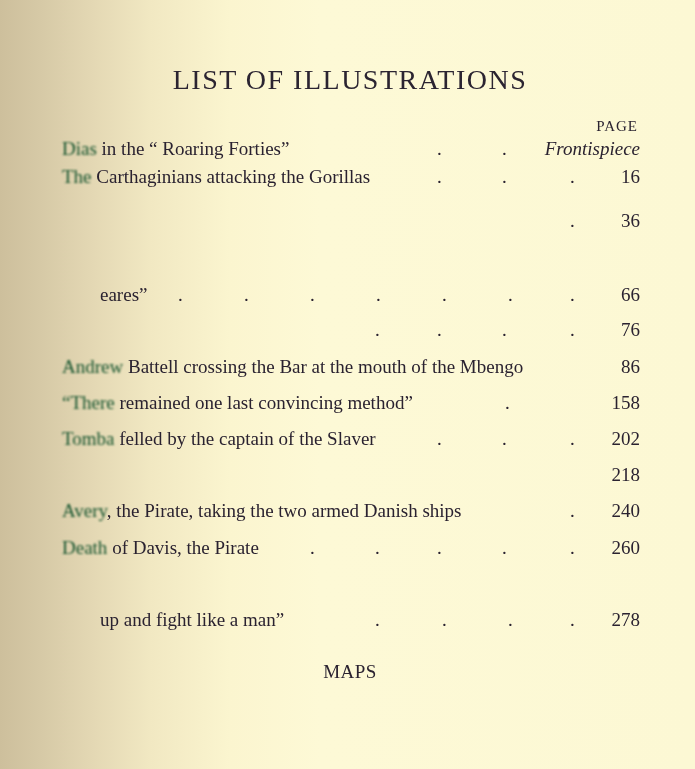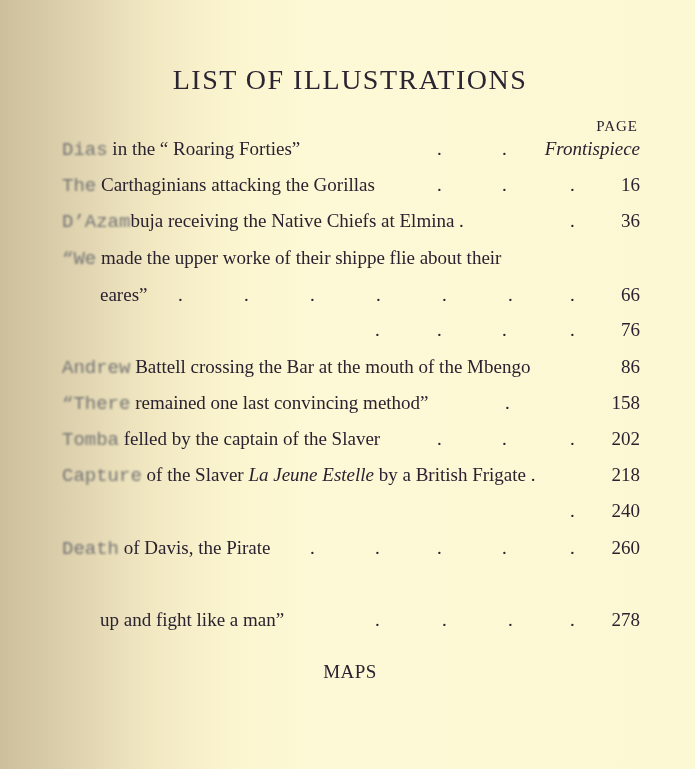--- a/index.html
+++ b/index.html
@@ -60,23 +60,22 @@
     .entry.cont {
       left: 100px;
       width: 540px;
     }
     .entry .label {
       position: absolute;
       left: 0;
       top: 0;
     }
     .entry .label .faded {
-      color: #737373;
+      color: #14532d;
       filter: blur(0.8px);
-      font-family: Liberation Mono, monospace;
     }
     .entry .num {
       position: absolute;
       right: 0;
       top: 0;
       text-align: right;
     }
     .entry .num.ital {
       font-style: italic;
     }
@@ -104,37 +103,33 @@
   <div class="title">LIST OF ILLUSTRATIONS</div>
   <div class="page-col-label">PAGE</div>
 
   <div class="entry" style="top:136px">
     <span class="label"><span class="faded">Dias</span><span> in the “ Roaring Forties”</span></span>
     <span class="dot" style="left:375px">.</span>
     <span class="dot" style="left:440px">.</span>
     <span class="num ital">Frontispiece</span>
   </div>
 
-  <div class="entry" style="top:172px">
+  <div class="entry" style="top:164px">
     <span class="label"><span class="faded">The</span><span> Carthaginians attacking the Gorillas</span></span>
     <span class="dot" style="left:375px">.</span>
     <span class="dot" style="left:440px">.</span>
     <span class="dot" style="left:508px">.</span>
     <span class="num">16</span>
   </div>
 
   <div class="entry" style="top:208px">
-    <span class="label"><span class="faded">D’Azam</span><span>buja receiving the Native Chiefs at Elmina .</span></span>
     <span class="dot" style="left:508px">.</span>
     <span class="num">36</span>
   </div>
 
-  <div class="entry" style="top:245px">
-    <span class="label"><span class="faded">“We</span><span> made the upper worke of their shippe flie about their</span></span>
-  </div>
 
   <div class="entry cont" style="top:282px">
     <span class="label">eares”</span>
     <span class="dot" style="left:78px">.</span>
     <span class="dot" style="left:144px">.</span>
     <span class="dot" style="left:210px">.</span>
     <span class="dot" style="left:276px">.</span>
     <span class="dot" style="left:342px">.</span>
     <span class="dot" style="left:408px">.</span>
     <span class="dot" style="left:470px">.</span>
@@ -162,25 +157,25 @@
 
   <div class="entry" style="top:426px">
     <span class="label"><span class="faded">Tomba</span><span> felled by the captain of the Slaver</span></span>
     <span class="dot" style="left:375px">.</span>
     <span class="dot" style="left:440px">.</span>
     <span class="dot" style="left:508px">.</span>
     <span class="num">202</span>
   </div>
 
   <div class="entry" style="top:462px">
-    <span class="label"><span class="faded">Capture</span><span> of the Slaver </span><span class="ital">La Jeune Estelle</span><span> by a British Frigate .</span></span>
     <span class="num">218</span>
   </div>
 
   <div class="entry" style="top:498px">
+    <span class="label"><span class="faded">Avery</span><span>, the Pirate, taking the two armed Danish ships</span></span>
     <span class="dot" style="left:508px">.</span>
     <span class="num">240</span>
   </div>
 
   <div class="entry" style="top:535px">
     <span class="label"><span class="faded">Death</span><span> of Davis, the Pirate</span></span>
     <span class="dot" style="left:248px">.</span>
     <span class="dot" style="left:313px">.</span>
     <span class="dot" style="left:375px">.</span>
     <span class="dot" style="left:440px">.</span>

